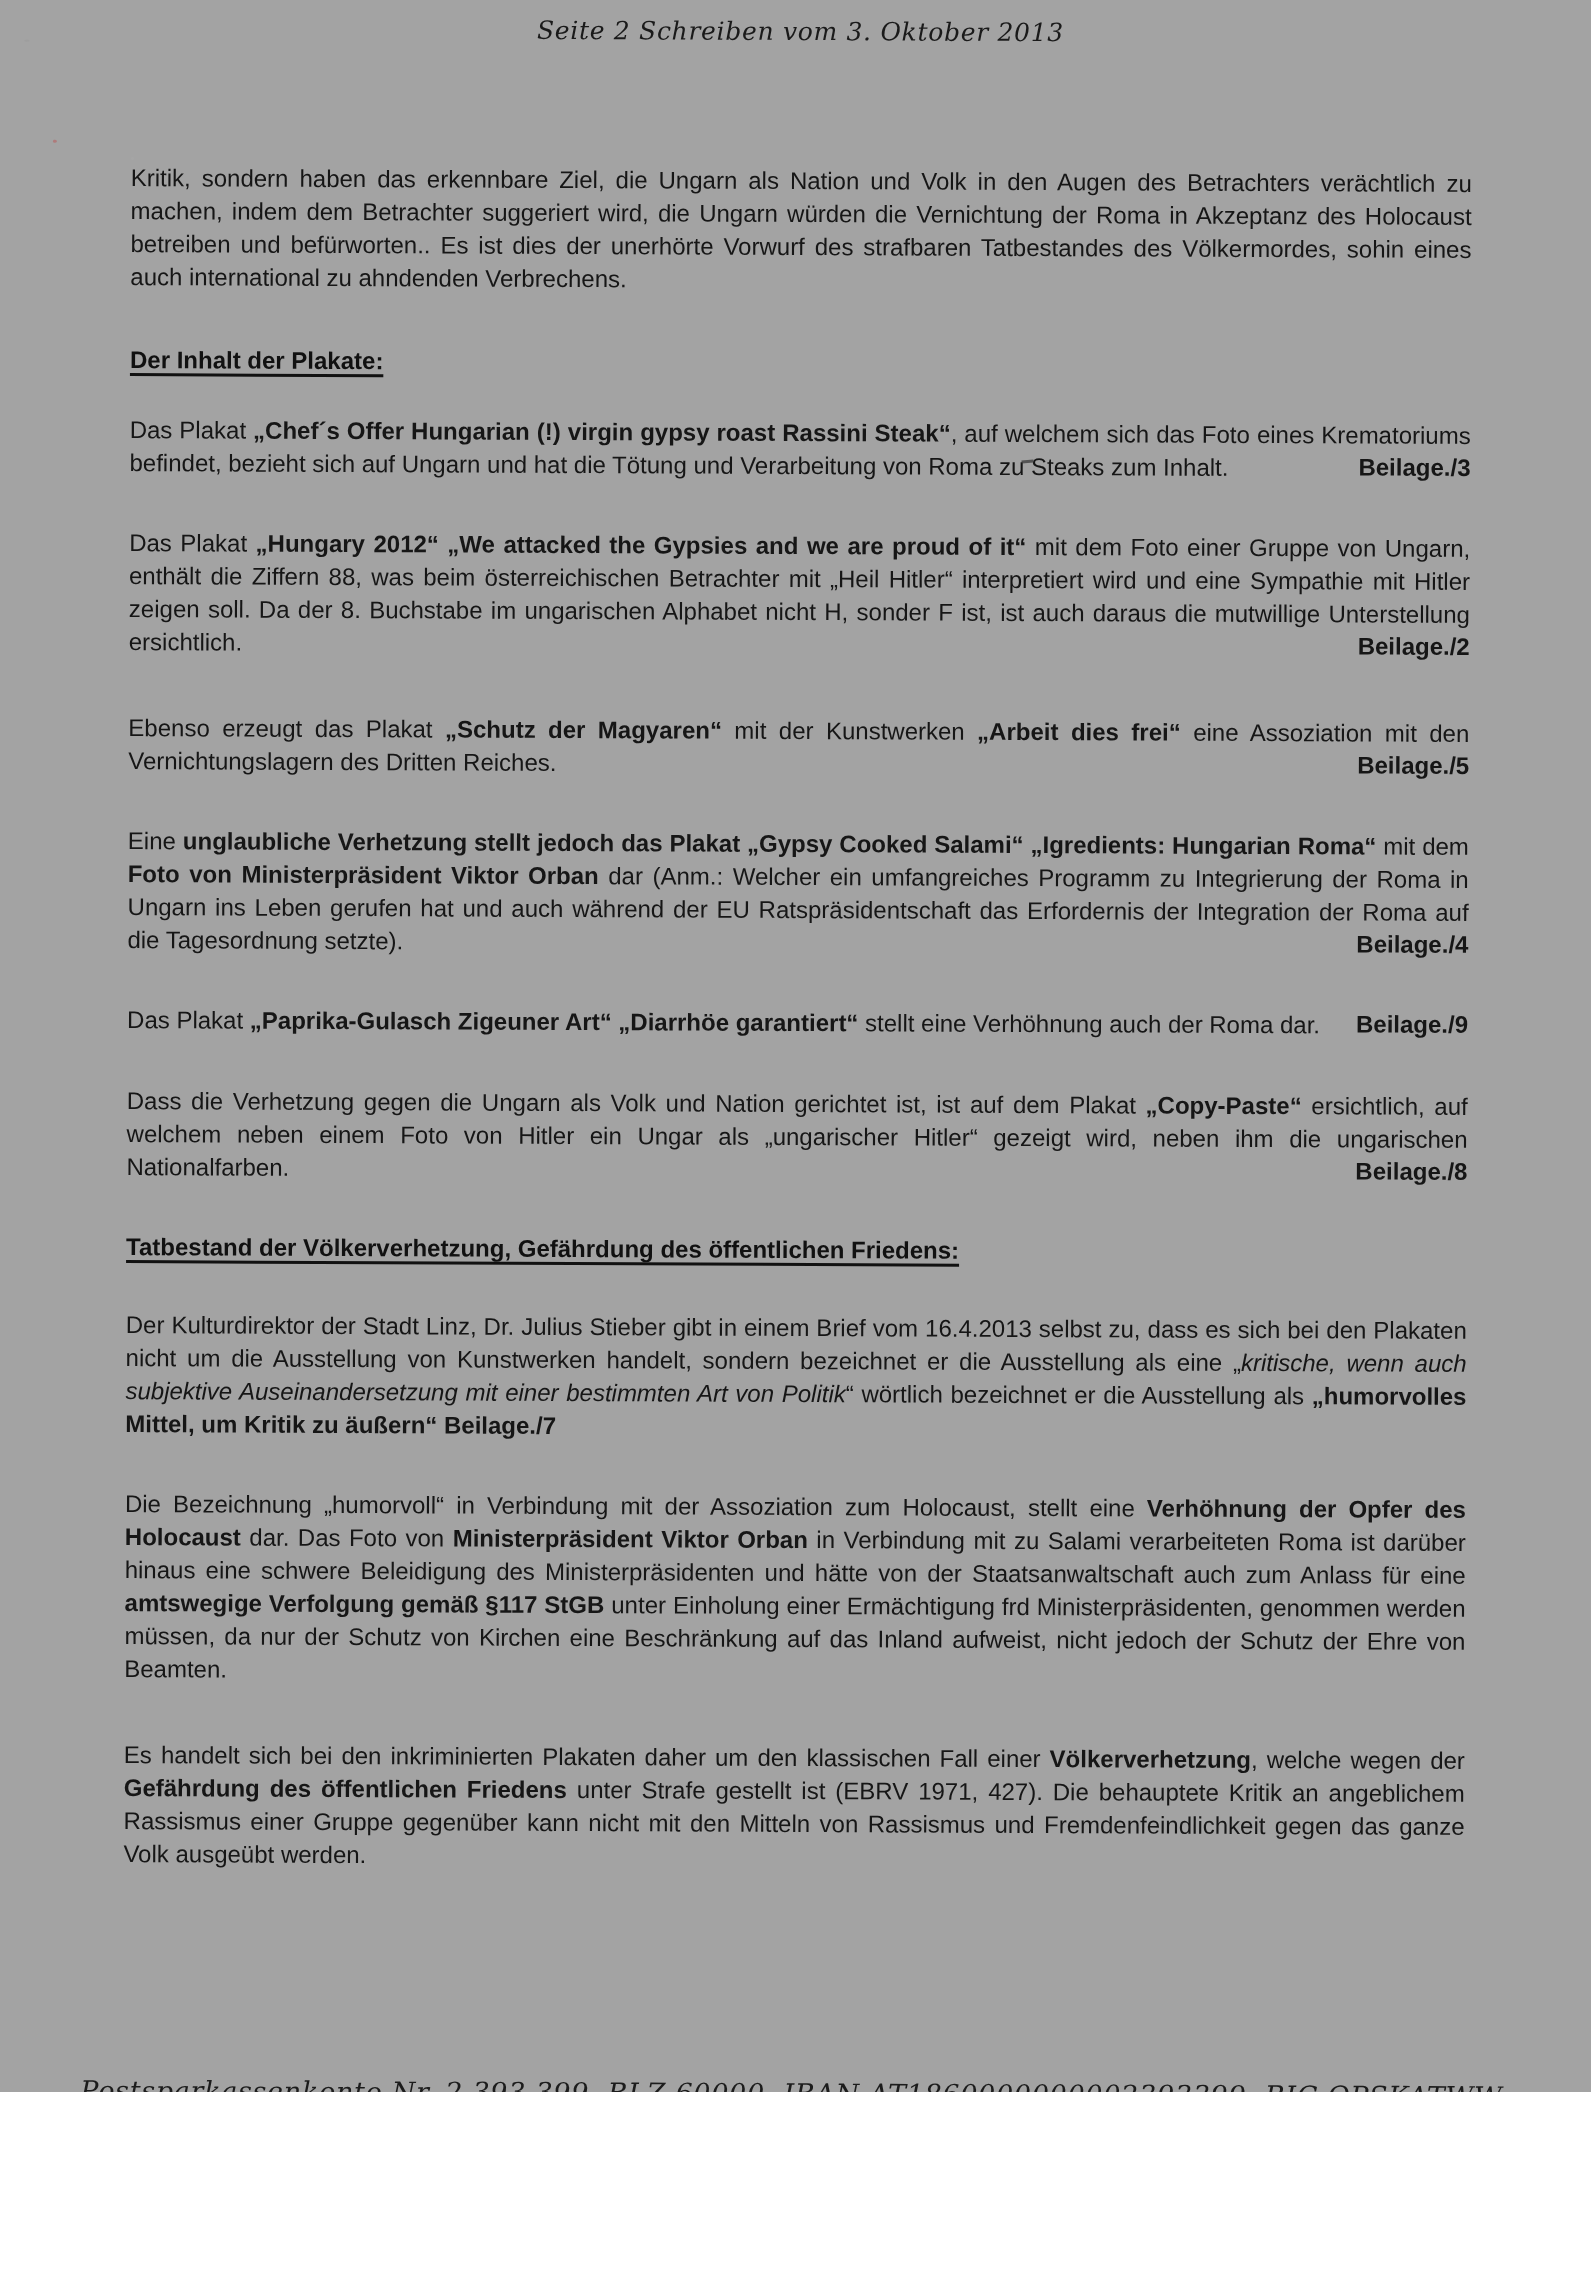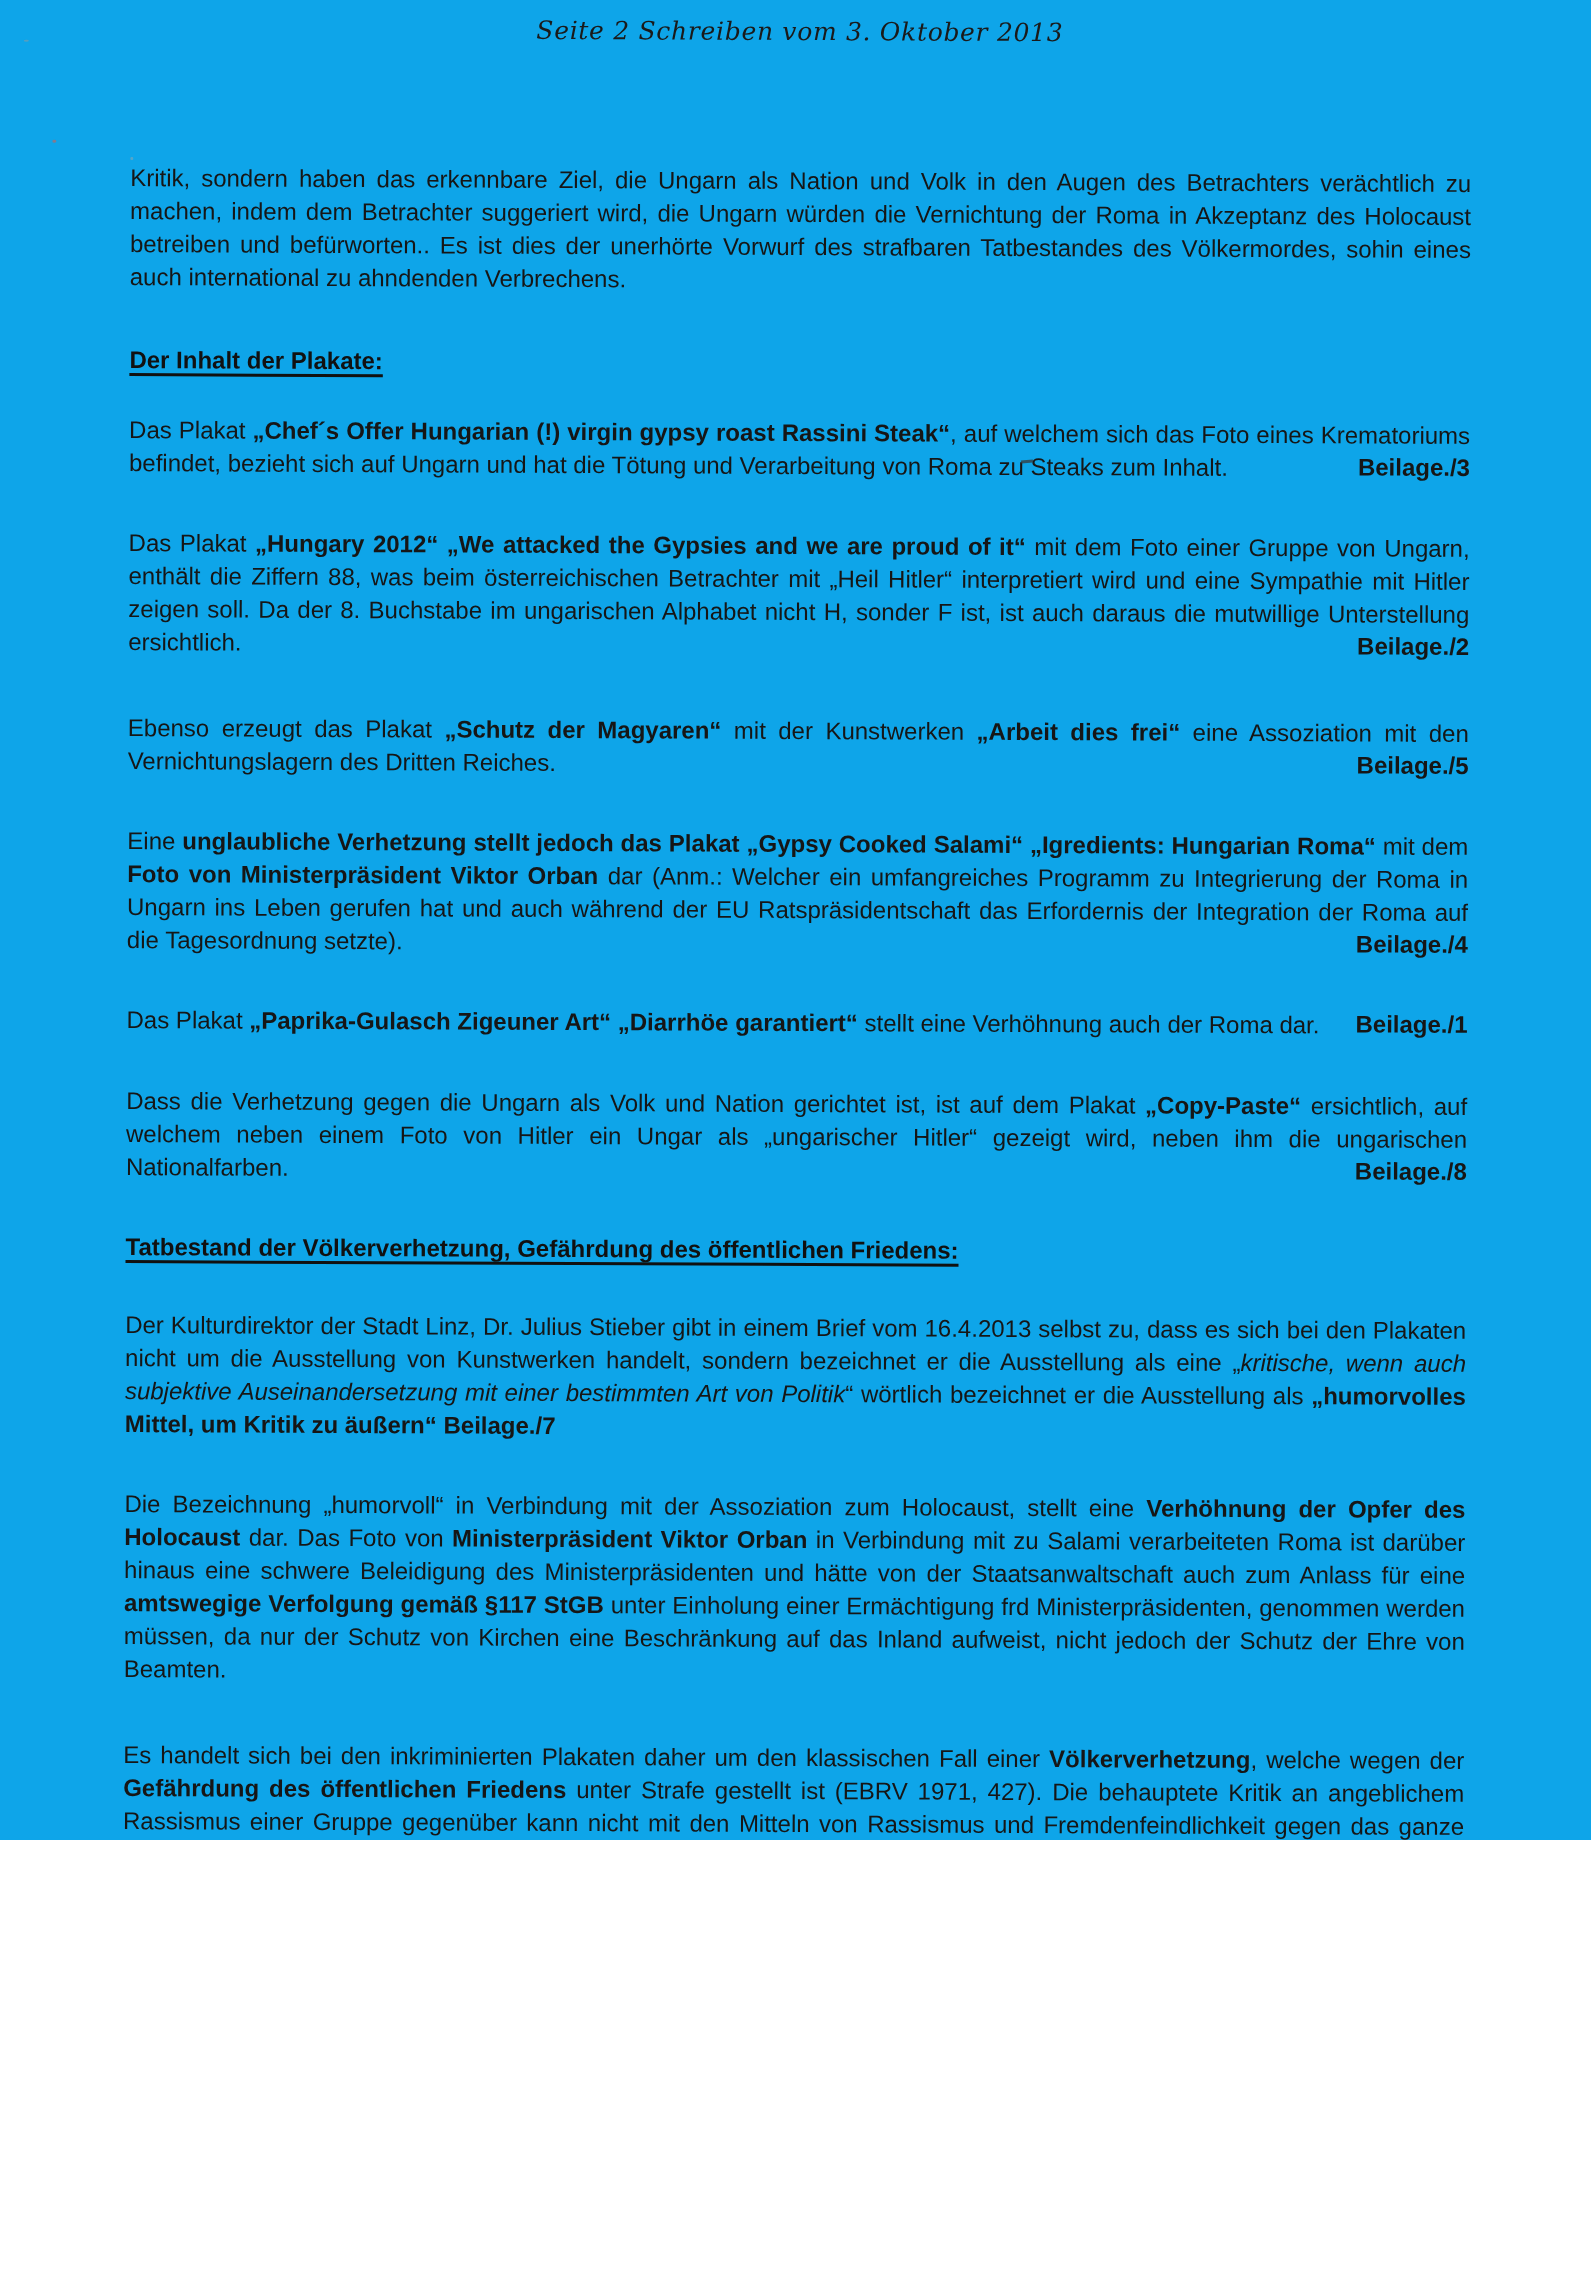--- a/index.html
+++ b/index.html
@@ -1,20 +1,20 @@
 <!DOCTYPE html>
 <html lang="de" style="font-size:10.7px"><head>
 <meta charset="utf-8">
 <style>
   html,body { margin:0; padding:0; }
   .page {
     position: relative;
     width: 1592px;
-    height: 1840px;
-    background: #0ea5e9;
+    height: 2092px;
+    background: #a3a3a3;
     color: #161616;
     overflow: hidden;
     font-family: "Liberation Sans", sans-serif;
   }
   .tilt {
     position: absolute;
     inset: 0;
     transform: rotate(0.25deg);
     transform-origin: 50% 50%;
   }
@@ -105,21 +105,21 @@
 
     <div class="page-header">Seite 2 Schreiben vom 3. Oktober 2013</div>
 
     <div class="doc">
         <p class="para block"><span>Kritik, sondern haben das erkennbare Ziel, die Ungarn als Nation und Volk in den Augen des Betrachters verächtlich zu machen, indem dem Betrachter suggeriert wird, die Ungarn würden die Vernichtung der Roma in Akzeptanz des Holocaust betreiben und befürworten.. Es ist dies der unerhörte Vorwurf des strafbaren Tatbestandes des Völkermordes, sohin eines auch international zu ahndenden Verbrechens.</span></p>
         <h2 class="doc-heading block"><span>Der Inhalt der Plakate:</span></h2>
         <p class="para block"><span>Das Plakat </span><span class="b">„Chef´s Offer Hungarian (!) virgin gypsy roast Rassini Steak“</span><span>, auf welchem sich das Foto eines Krematoriums befindet, bezieht sich auf Ungarn und hat die Tötung und Verarbeitung von Roma zu Steaks zum Inhalt.</span><span class="attachment">Beilage./3</span></p>
         <p class="para block"><span>Das Plakat </span><span class="b">„Hungary 2012“ „We attacked the Gypsies and we are proud of it“</span><span> mit dem Foto einer Gruppe von Ungarn, enthält die Ziffern 88, was beim österreichischen Betrachter mit „Heil Hitler“ interpretiert wird und eine Sympathie mit Hitler zeigen soll. Da der 8. Buchstabe im ungarischen Alphabet nicht H, sonder F ist, ist auch daraus die mutwillige Unterstellung ersichtlich.</span><span class="attachment">Beilage./2</span></p>
         <p class="para block"><span>Ebenso erzeugt das Plakat </span><span class="b">„Schutz der Magyaren“</span><span> mit der Kunstwerken </span><span class="b">„Arbeit dies frei“</span><span> eine Assoziation mit den Vernichtungslagern des Dritten Reiches.</span><span class="attachment">Beilage./5</span></p>
         <p class="para block"><span>Eine </span><span class="b">unglaubliche Verhetzung stellt jedoch das Plakat „Gypsy Cooked Salami“ „Igredients: Hungarian Roma“</span><span> mit dem </span><span class="b">Foto von Ministerpräsident Viktor Orban</span><span> dar (Anm.: Welcher ein umfangreiches Programm zu Integrierung der Roma in Ungarn ins Leben gerufen hat und auch während der EU Ratspräsidentschaft das Erfordernis der Integration der Roma auf die Tagesordnung setzte).</span><span class="attachment">Beilage./4</span></p>
-        <p class="para block"><span>Das Plakat </span><span class="b">„Paprika-Gulasch Zigeuner Art“ „Diarrhöe garantiert“</span><span> stellt eine Verhöhnung auch der Roma dar.</span><span class="attachment">Beilage./1</span></p>
+        <p class="para block"><span>Das Plakat </span><span class="b">„Paprika-Gulasch Zigeuner Art“ „Diarrhöe garantiert“</span><span> stellt eine Verhöhnung auch der Roma dar.</span><span class="attachment">Beilage./9</span></p>
         <p class="para block"><span>Dass die Verhetzung gegen die Ungarn als Volk und Nation gerichtet ist, ist auf dem Plakat </span><span class="b">„Copy-Paste“</span><span> ersichtlich, auf welchem neben einem Foto von Hitler ein Ungar als „ungarischer Hitler“ gezeigt wird, neben ihm die ungarischen Nationalfarben.</span><span class="attachment">Beilage./8</span></p>
         <h2 class="doc-heading block"><span>Tatbestand der Völkerverhetzung, Gefährdung des öffentlichen Friedens:</span></h2>
         <p class="para block"><span>Der Kulturdirektor der Stadt Linz, Dr. Julius Stieber gibt in einem Brief vom 16.4.2013 selbst zu, dass es sich bei den Plakaten nicht um die Ausstellung von Kunstwerken handelt, sondern bezeichnet er die Ausstellung als eine „</span><span class="i">kritische, wenn auch subjektive Auseinandersetzung mit einer bestimmten Art von Politik</span><span>“ wörtlich bezeichnet er die Ausstellung als </span><span class="b">„humorvolles Mittel, um Kritik zu äußern“ Beilage./7</span></p>
         <p class="para block"><span>Die Bezeichnung „humorvoll“ in Verbindung mit der Assoziation zum Holocaust, stellt eine </span><span class="b">Verhöhnung der Opfer des Holocaust</span><span> dar. Das Foto von </span><span class="b">Ministerpräsident Viktor Orban</span><span> in Verbindung mit zu Salami verarbeiteten Roma ist darüber hinaus eine schwere Beleidigung des Ministerpräsidenten und hätte von der Staatsanwaltschaft auch zum Anlass für eine </span><span class="b">amtswegige Verfolgung gemäß §117 StGB</span><span> unter Einholung einer Ermächtigung frd Ministerpräsidenten, genommen werden müssen, da nur der Schutz von Kirchen eine Beschränkung auf das Inland aufweist, nicht jedoch der Schutz der Ehre von Beamten.</span></p>
         <p class="para block"><span>Es handelt sich bei den inkriminierten Plakaten daher um den klassischen Fall einer </span><span class="b">Völkerverhetzung</span><span>, welche wegen der </span><span class="b">Gefährdung des öffentlichen Friedens</span><span> unter Strafe gestellt ist (EBRV 1971, 427). Die behauptete Kritik an angeblichem Rassismus einer Gruppe gegenüber kann nicht mit den Mitteln von Rassismus und Fremdenfeindlichkeit gegen das ganze Volk ausgeübt werden.</span></p>
       </div>
 
     <div class="page-footer footer-line1">Postsparkassenkonto Nr. 2.393.399, BLZ 60000, IBAN AT1860000000002393399, BIC OPSKATWW</div>
 
     <div class="page-footer footer-line2">UID-Nr. ATU10496603</div>

